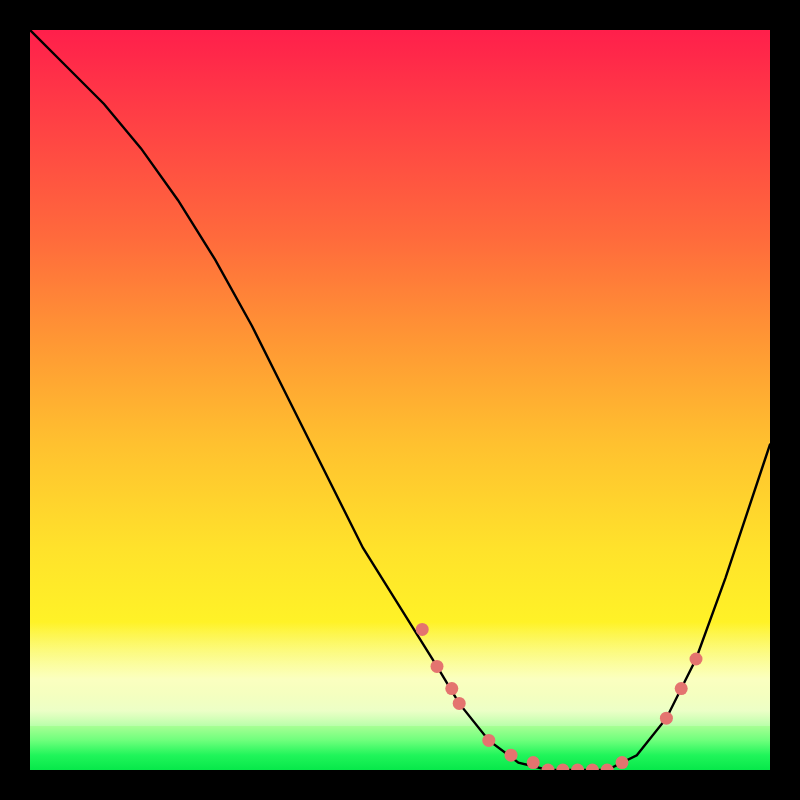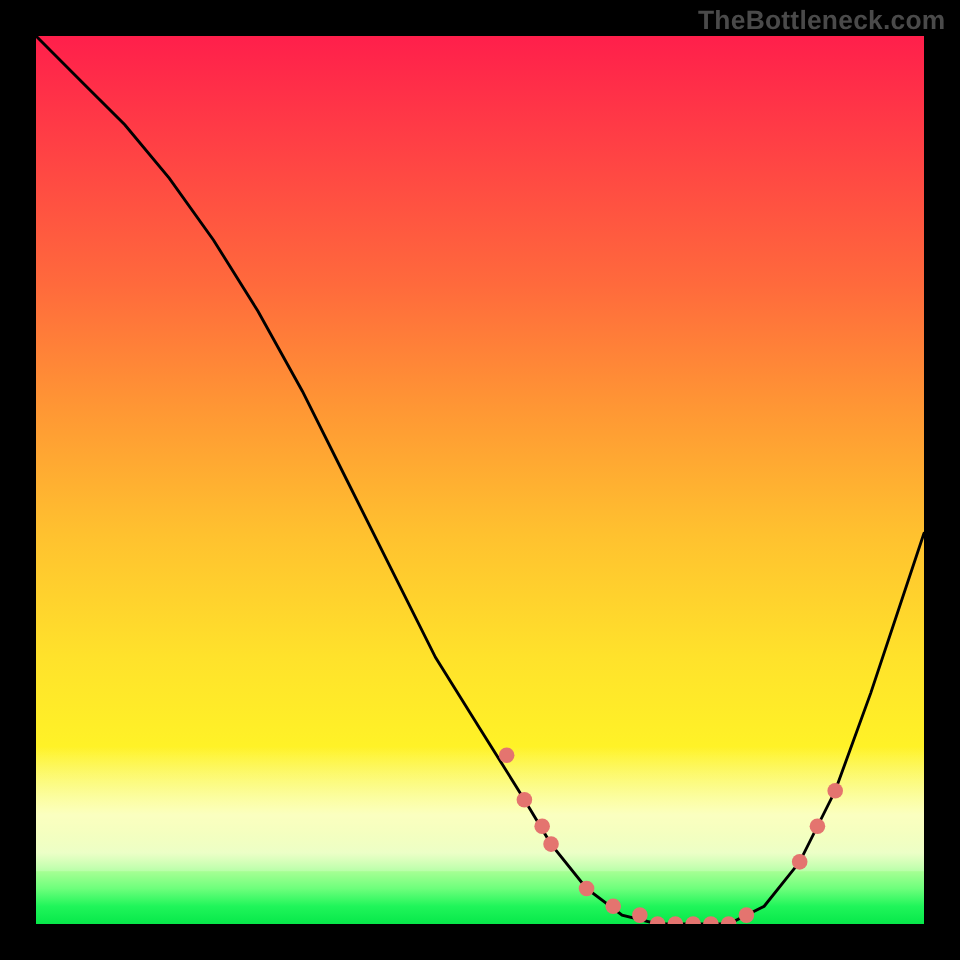--- a/index.html
+++ b/index.html
@@ -71,21 +71,20 @@
     position: absolute;
     inset: 0;
     width: 100%;
     height: 100%;
   }
 </style>
 </head>
 <body>
 
 <div class="frame">
-  <div class="watermark">TheBottleneck.com</div>
 
   <div class="plot-area">
     <div class="gradient-bg"></div>
     <div class="white-haze"></div>
     <svg class="curve" viewBox="0 0 740 740" preserveAspectRatio="none">
       <path id="curve-path" fill="none" stroke="#000" stroke-width="2.4" stroke-linecap="round" d="M0.0 0.0 L37.0 37.0 L74.0 74.0 L111.0 118.4 L148.0 170.2 L185.0 229.4 L222.0 296.0 L259.0 370.0 L296.0 444.0 L333.0 518.0 L370.0 577.2 L407.0 636.4 L429.2 673.4 L458.8 710.4 L488.4 732.6 L518.0 740.0 L547.6 740.0 L577.2 740.0 L606.8 725.2 L636.4 688.2 L666.0 629.0 L695.6 547.6 L740.0 414.4"></path>
       <g id="markers">
           <circle cx="392.2" cy="599.4" r="6.5" fill="#e4746f"></circle>
           <circle cx="407.0" cy="636.4" r="6.5" fill="#e4746f"></circle>
           <circle cx="421.8" cy="658.6" r="6.5" fill="#e4746f"></circle>

